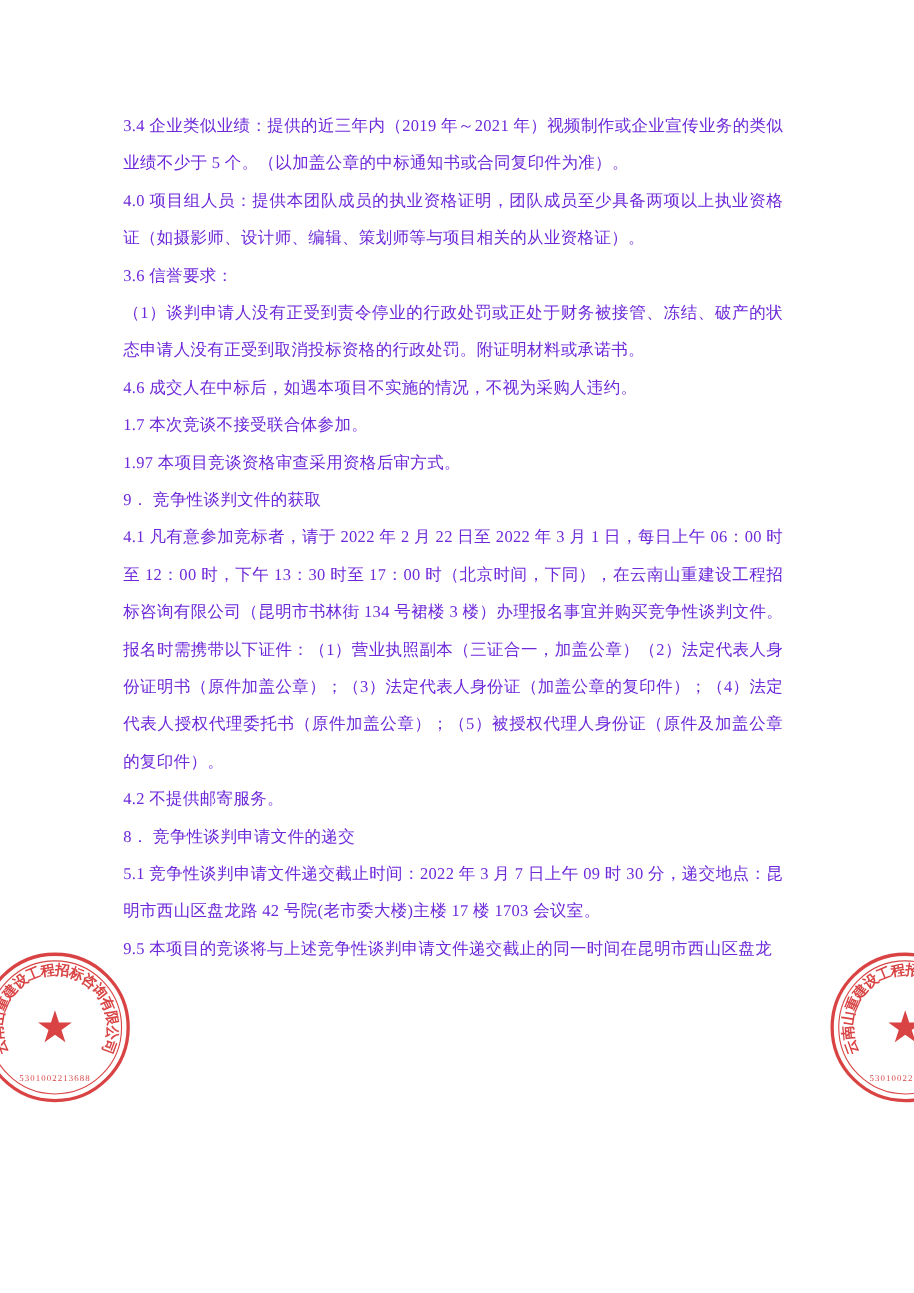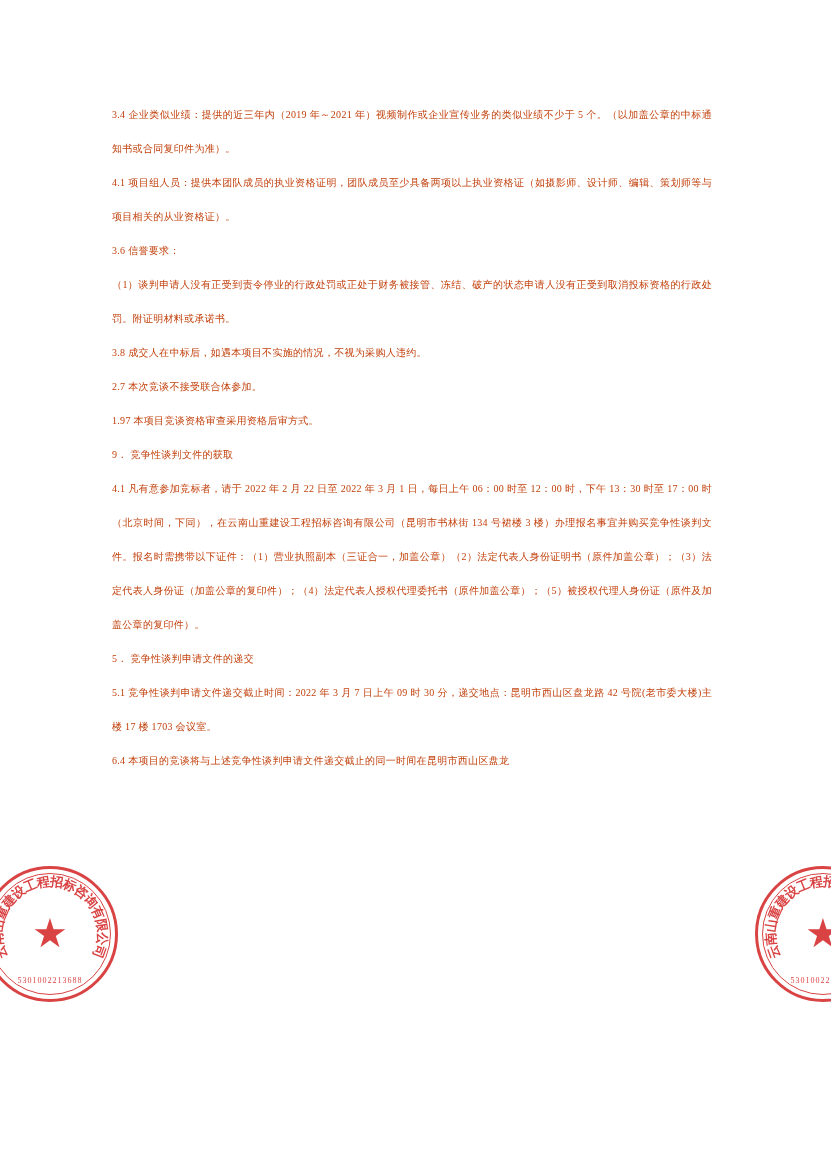--- a/index.html
+++ b/index.html
@@ -21,22 +21,22 @@
     height: 1175px;
     background: #ffffff;
   }
   #doc-body {
     position: absolute;
     left: 112px;
     top: 98px;
     width: 600px;
   }
   .para {
-    color: #c2410c;
-    font-size: 10px;
+    color: #6d28d9;
+    font-size: 15px;
     line-height: 34px;
     text-align: justify;
     letter-spacing: 0.3px;
     margin: 0;
     white-space: normal;
   }
   
   .seal {
     position: absolute;
     width: 136px;
@@ -96,31 +96,32 @@
     letter-spacing: 1px;
   }
 </style>
 </head>
 <body>
 
 <div id="page">
 
   <div id="doc-body">
     <p class="para">3.4 企业类似业绩：提供的近三年内（2019 年～2021 年）视频制作或企业宣传业务的类似业绩不少于 5 个。（以加盖公章的中标通知书或合同复印件为准）。</p>
-    <p class="para">4.1 项目组人员：提供本团队成员的执业资格证明，团队成员至少具备两项以上执业资格证（如摄影师、设计师、编辑、策划师等与项目相关的从业资格证）。</p>
+    <p class="para">4.0 项目组人员：提供本团队成员的执业资格证明，团队成员至少具备两项以上执业资格证（如摄影师、设计师、编辑、策划师等与项目相关的从业资格证）。</p>
     <p class="para">3.6 信誉要求：</p>
     <p class="para">（1）谈判申请人没有正受到责令停业的行政处罚或正处于财务被接管、冻结、破产的状态申请人没有正受到取消投标资格的行政处罚。附证明材料或承诺书。</p>
-    <p class="para">3.8 成交人在中标后，如遇本项目不实施的情况，不视为采购人违约。</p>
-    <p class="para">2.7 本次竞谈不接受联合体参加。</p>
+    <p class="para">4.6 成交人在中标后，如遇本项目不实施的情况，不视为采购人违约。</p>
+    <p class="para">1.7 本次竞谈不接受联合体参加。</p>
     <p class="para">1.97 本项目竞谈资格审查采用资格后审方式。</p>
     <p class="para">9． 竞争性谈判文件的获取</p>
     <p class="para">4.1 凡有意参加竞标者，请于 2022 年 2 月 22 日至 2022 年 3 月 1 日，每日上午 06：00 时至 12：00 时，下午 13：30 时至 17：00 时（北京时间，下同），在云南山重建设工程招标咨询有限公司（昆明市书林街 134 号裙楼 3 楼）办理报名事宜并购买竞争性谈判文件。报名时需携带以下证件：（1）营业执照副本（三证合一，加盖公章）（2）法定代表人身份证明书（原件加盖公章）；（3）法定代表人身份证（加盖公章的复印件）；（4）法定代表人授权代理委托书（原件加盖公章）；（5）被授权代理人身份证（原件及加盖公章的复印件）。</p>
-    <p class="para">5． 竞争性谈判申请文件的递交</p>
+    <p class="para">4.2 不提供邮寄服务。</p>
+    <p class="para">8． 竞争性谈判申请文件的递交</p>
     <p class="para">5.1 竞争性谈判申请文件递交截止时间：2022 年 3 月 7 日上午 09 时 30 分，递交地点：昆明市西山区盘龙路 42 号院(老市委大楼)主楼 17 楼 1703 会议室。</p>
-    <p class="para">6.4 本项目的竞谈将与上述竞争性谈判申请文件递交截止的同一时间在昆明市西山区盘龙</p>
+    <p class="para">9.5 本项目的竞谈将与上述竞争性谈判申请文件递交截止的同一时间在昆明市西山区盘龙</p>
   </div>
 
   <div class="seal seal-left">
     <div class="inner-ring"></div>
     <div class="arc-text">
         <span style="font-size: 13px; transform: translate(-48.864px, 17.785px) rotate(250deg) translate(-50%, -50%);">云</span>
         <span style="font-size: 13px; transform: translate(-51.7749px, 4.83339px) rotate(264.667deg) translate(-50%, -50%);">南</span>
         <span style="font-size: 13px; transform: translate(-51.3116px, -8.43325px) rotate(279.333deg) translate(-50%, -50%);">山</span>
         <span style="font-size: 13px; transform: translate(-47.5044px, -21.1503px) rotate(294deg) translate(-50%, -50%);">重</span>
         <span style="font-size: 13px; transform: translate(-40.6013px, -32.489px) rotate(308.667deg) translate(-50%, -50%);">建</span>

